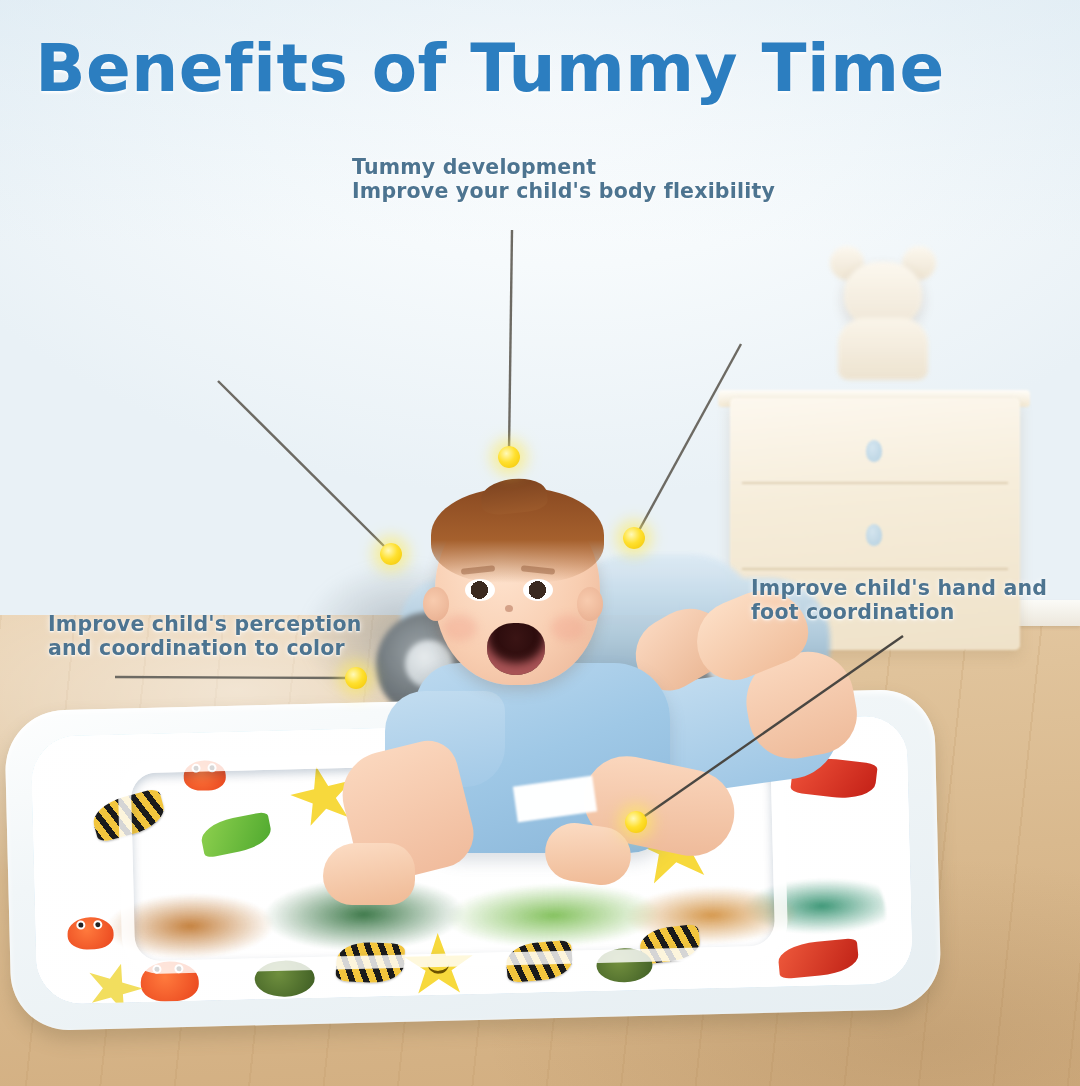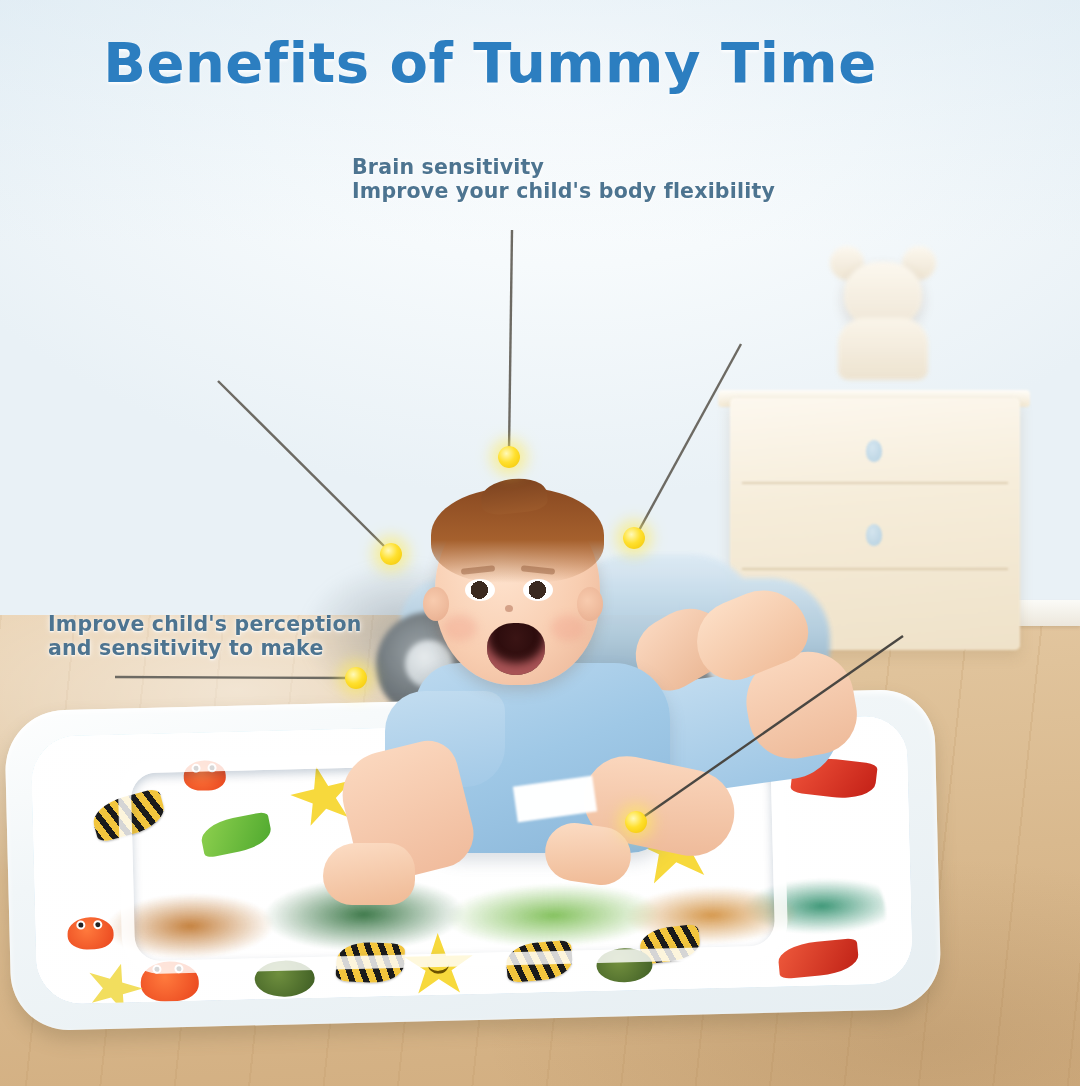--- a/index.html
+++ b/index.html
@@ -264,21 +264,21 @@
     font-weight:bold;
     font-size:20.5px;
     line-height:1.18;
     letter-spacing:.2px;
     white-space:pre-line;
     text-shadow:0 1px 2px rgba(255,255,255,.95), 0 0 6px rgba(255,255,255,.8);
   }
   .title{
     position:absolute;left:0;top:30px;width:980px;text-align:center;
     font-family:"DejaVu Sans","Liberation Sans",sans-serif;
-    font-weight:bold;font-size:56px;letter-spacing:.5px;
+    font-weight:bold;font-size:66px;letter-spacing:.5px;
     color:#2c7ec0;
     text-shadow:0 2px 3px rgba(255,255,255,.95);
   }
 
   .dot{
     position:absolute;width:22px;height:22px;border-radius:50%;
     background:radial-gradient(circle at 38% 34%, #fff9b8 0%, #ffe02e 45%, #f2c400 100%);
     box-shadow:0 0 14px 7px rgba(255,235,90,.55);
   }
   svg.lines{position:absolute;left:0;top:0;width:1080px;height:1086px;pointer-events:none;}
@@ -408,28 +408,30 @@
   <svg class="lines" viewBox="0 0 1080 1086">
     <line x1="512" y1="230" x2="509" y2="452" stroke="#6d6a63" stroke-width="2.4"></line>
     <line x1="218" y1="381" x2="389" y2="551" stroke="#6d6a63" stroke-width="2.4"></line>
     <line x1="741" y1="344" x2="637" y2="534" stroke="#6d6a63" stroke-width="2.4"></line>
     <line x1="903" y1="636" x2="639" y2="820" stroke="#4a4742" stroke-width="2.4"></line>
     <line x1="115" y1="677" x2="352" y2="678" stroke="#6d6a63" stroke-width="2.4"></line>
   </svg>
 
   <div class="title">Benefits of Tummy Time</div>
 
-  <div class="callout" style="left:352px;top:155px;">Brain sensitivity
+  <div class="callout" style="left:352px;top:155px;">Tummy development
 Improve your child's body flexibility</div>
 
 
 
+  <div class="callout" style="left:751px;top:576px;">Improve child's hand and
+foot coordination</div>
 
   <div class="callout" style="left:48px;top:612px;">Improve child's perception
-and sensitivity to make</div>
+and coordination to color</div>
 
   <div class="dot" style="left:498px;top:446px;"></div>
   <div class="dot" style="left:380px;top:543px;"></div>
   <div class="dot" style="left:623px;top:527px;"></div>
   <div class="dot" style="left:625px;top:811px;"></div>
   <div class="dot" style="left:345px;top:667px;"></div>
 
 </div>
 
 </body></html>

